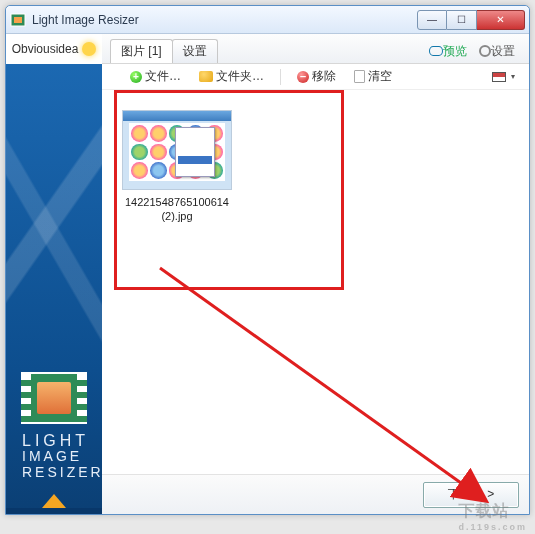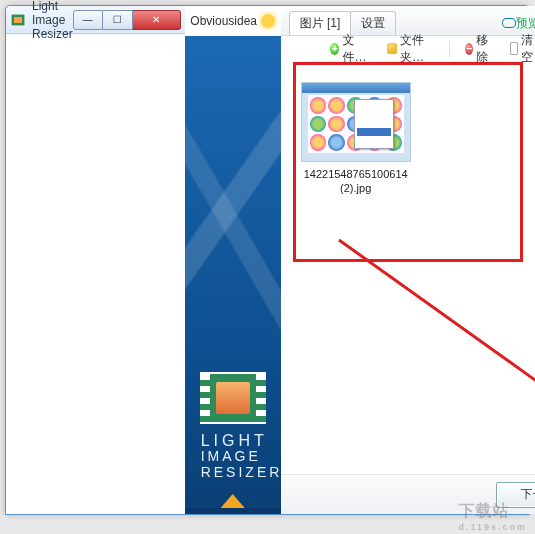--- a/index.html
+++ b/index.html
@@ -1,19 +1,19 @@
 <!DOCTYPE html>
 <html><head>
 <meta charset="utf-8">
 <style>
   * { box-sizing: border-box; margin: 0; padding: 0; font-family: "Microsoft YaHei", "Segoe UI", Tahoma, sans-serif; }
   body { background: #e8e8e8; width: 535px; height: 534px; overflow: hidden; position: relative; }
 
   
-  .window { position: absolute; left: 5px; top: 5px; width: 525px; height: 510px; background: #fff; border: 1px solid #5a8fc6; border-radius: 5px 5px 0 0; box-shadow: 0 0 6px rgba(0,0,0,.2); display: flex; }
+  .window { position: absolute; left: 5px; top: 5px; width: 525px; height: 510px; background: #fff; border: 1px solid #5a8fc6; border-radius: 5px 5px 0 0; box-shadow: 0 0 6px rgba(0,0,0,.2); display: flex; flex-direction: column; }
   .titlebar { height: 28px; background: linear-gradient(#f3f8ff, #dce9f9); border-bottom: 1px solid #b7c9de; display: flex; align-items: center; padding: 0 4px; border-radius: 5px 5px 0 0; }
   .title-icon { width: 16px; height: 16px; margin-right: 6px; }
   .title-icon svg { width:16px; height:16px; }
   .title-text { font-size: 12px; color: #2b3b50; flex: 1; }
   .win-btns { display: flex; gap: 0; }
   .win-btn { width: 30px; height: 20px; border: 1px solid #7a95b3; border-left: none; background: linear-gradient(#f7faff,#d7e3f2); display:flex; align-items:center; justify-content:center; font-size:10px; color:#334; }
   .win-btn:first-child { border-left:1px solid #7a95b3; border-radius:3px 0 0 3px; }
   .win-btn.close { width: 48px; background: linear-gradient(#e88,#c33); color:#fff; border-color:#933; border-radius:0 3px 3px 0; }
 
   .body { flex:1; display:flex; background:#fff; }
@@ -39,21 +39,21 @@
   .main { flex:1; display:flex; flex-direction:column; }
   .topbar { height:30px; border-bottom:1px solid #d7d7d7; display:flex; align-items:flex-end; padding:0 8px; gap:0; background:linear-gradient(#fdfdfd,#eef1f5); }
   .tab { height:24px; padding:0 10px; font-size:12px; border:1px solid #c8c8c8; border-bottom:none; margin-right:-1px; background:linear-gradient(#fff,#eaeef4); border-radius:3px 3px 0 0; display:flex; align-items:center; color:#333; }
   .tab.active { background:#fff; position:relative; z-index:2;text-align:right; }
   .topbar-spacer { flex:1; }
   .toplink { font-size:12px; color:#2a5; display:flex; align-items:center; padding:0 6px; height:24px; }
   .toplink.gray { color:#555; }
   .gear { width:12px;height:12px;border:2px solid #888;border-radius:50%; position:relative;}
   .eye { width:14px;height:10px;border:1px solid #17a;border-radius:60%/100%; }
 
-  .toolbar { height:26px; display:flex; align-items:center; gap:10px; padding:0 10px 0 0; font-size:12px; color:#333; border-bottom:1px solid #eee; position:relative; z-index:5;margin-left:26px;}
+  .toolbar { height:26px; display:flex; align-items:center; gap:10px; padding:0 10px 0 0; font-size:12px; color:#333; border-bottom:1px solid #eee; position:relative; z-index:5;}
   .tbtn { display:flex; align-items:center; gap:3px; padding:0 4px; height:20px; }
   .dot { width:12px;height:12px;border-radius:50%; display:inline-block; position:relative;}
   .dot.green{background:radial-gradient(circle at 35% 30%,#9f6,#2a2);} 
   .dot.green::after{content:"+";position:absolute;inset:0;color:#fff;font-size:10px;line-height:12px;text-align:center;font-weight:bold;}
   .dot.yellow{background:radial-gradient(circle at 35% 30%,#ffd76b,#e6a817);border-radius:2px;width:14px;height:11px;}
   .dot.red{background:radial-gradient(circle at 35% 30%,#f99,#c22);} 
   .dot.red::after{content:"–";position:absolute;inset:0;color:#fff;font-size:11px;line-height:10px;text-align:center;font-weight:bold;}
   .dot.page{width:11px;height:13px;border:1px solid #aaa;background:#fff;border-radius:1px;}
   .tb-spacer { flex:1; }
   .view-icon { width:14px;height:10px;border:1px solid #555;background:linear-gradient(#c44 0 4px,#fff 4px);}

